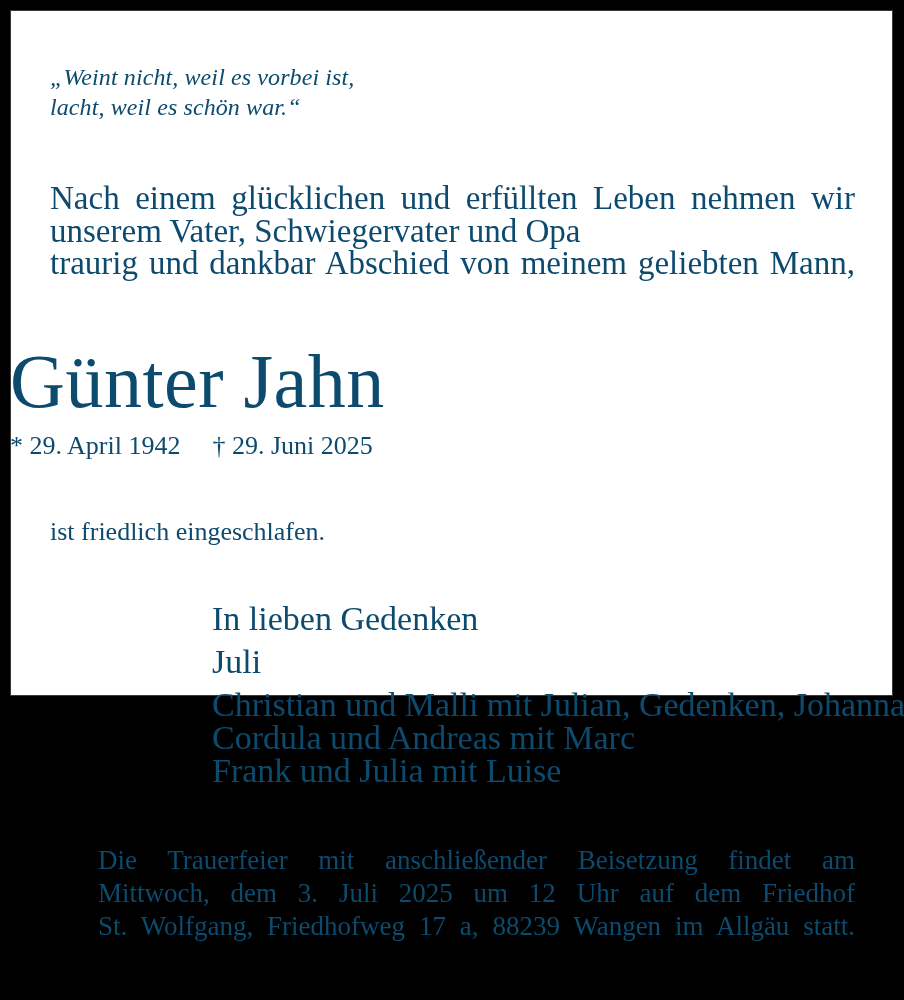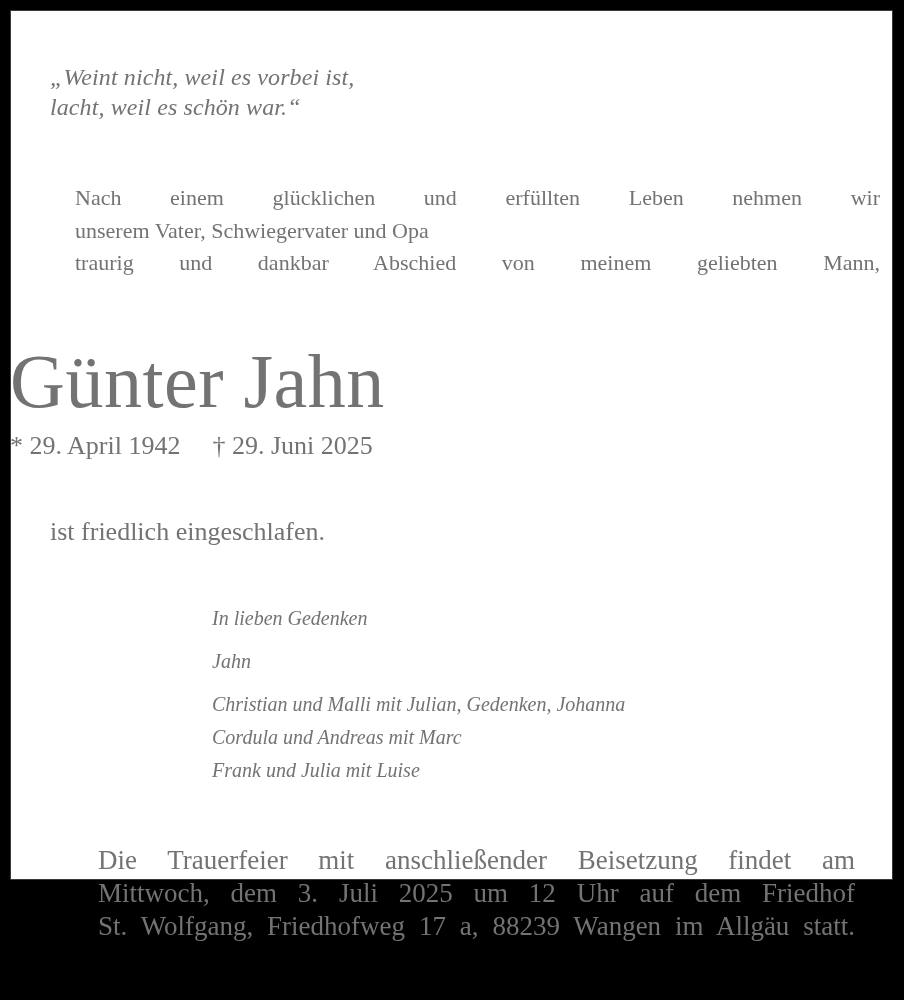--- a/index.html
+++ b/index.html
@@ -11,44 +11,43 @@
       width: 904px;
       height: 1000px;
       position: relative;
       overflow: hidden;
     }
     .frame {
       position: absolute;
       left: 10px;
       top: 10px;
       width: 883px;
-      height: 870px;
+      height: 686px;
       background: #ffffff;
       box-shadow: inset 0 0 0 1px #3a3a3a;
       font-family: "Liberation Serif", "DejaVu Serif", serif;
-      color: #737373;
+      color: #0c4a6e;
     }
     .quote {
       position: absolute;
       left: 40px;
       top: 52px;
       font-style: italic;
       font-size: 24px;
       line-height: 30px;
       letter-spacing: 0.1px;
     }
     .quote div { white-space: nowrap; }
     .intro {
       position: absolute;
       left: 40px;
       top: 172px;
       width: 805px;
-      font-size: 22px;
+      font-size: 33px;
       line-height: 32.5px;
-      margin-left: 25px;
     }
     .intro .line {
       display: block;
       white-space: nowrap;
     }
     .intro .justify {
       text-align: justify;
       text-align-last: justify;
       white-space: normal;
     }
@@ -77,23 +76,22 @@
       left: 40px;
       top: 506px;
       font-size: 26px;
       line-height: 32px;
       text-align: right;
     }
     .family {
       position: absolute;
       left: 202px;
       top: 592px;
-      font-size: 20px;
+      font-size: 34px;
       line-height: 33px;
-      font-style: italic;
     }
     .family .block { margin-bottom: 10px; }
     .family .block div { white-space: nowrap; }
     .ceremony {
       position: absolute;
       left: 40px;
       top: 834px;
       width: 805px;
       font-size: 27px;
       line-height: 33px;
@@ -125,21 +123,21 @@
 
   <div class="dates"><span>* 29. April 1942</span><span class="gap"></span><span>† 29. Juni 2025</span></div>
 
   <div class="status">ist friedlich eingeschlafen.</div>
 
   <div class="family">
     <div class="block">
       <div>In lieben Gedenken</div>
     </div>
     <div class="block">
-      <div>Jahn</div>
+      <div>Juli</div>
     </div>
     <div class="block">
       <div>Christian und Malli mit Julian, Gedenken, Johanna</div>
       <div>Cordula und Andreas mit Marc</div>
       <div>Frank und Julia mit Luise</div>
     </div>
   </div>
 
   <div class="ceremony">
     <span class="line justify">Die Trauerfeier mit anschließender Beisetzung findet am</span>

